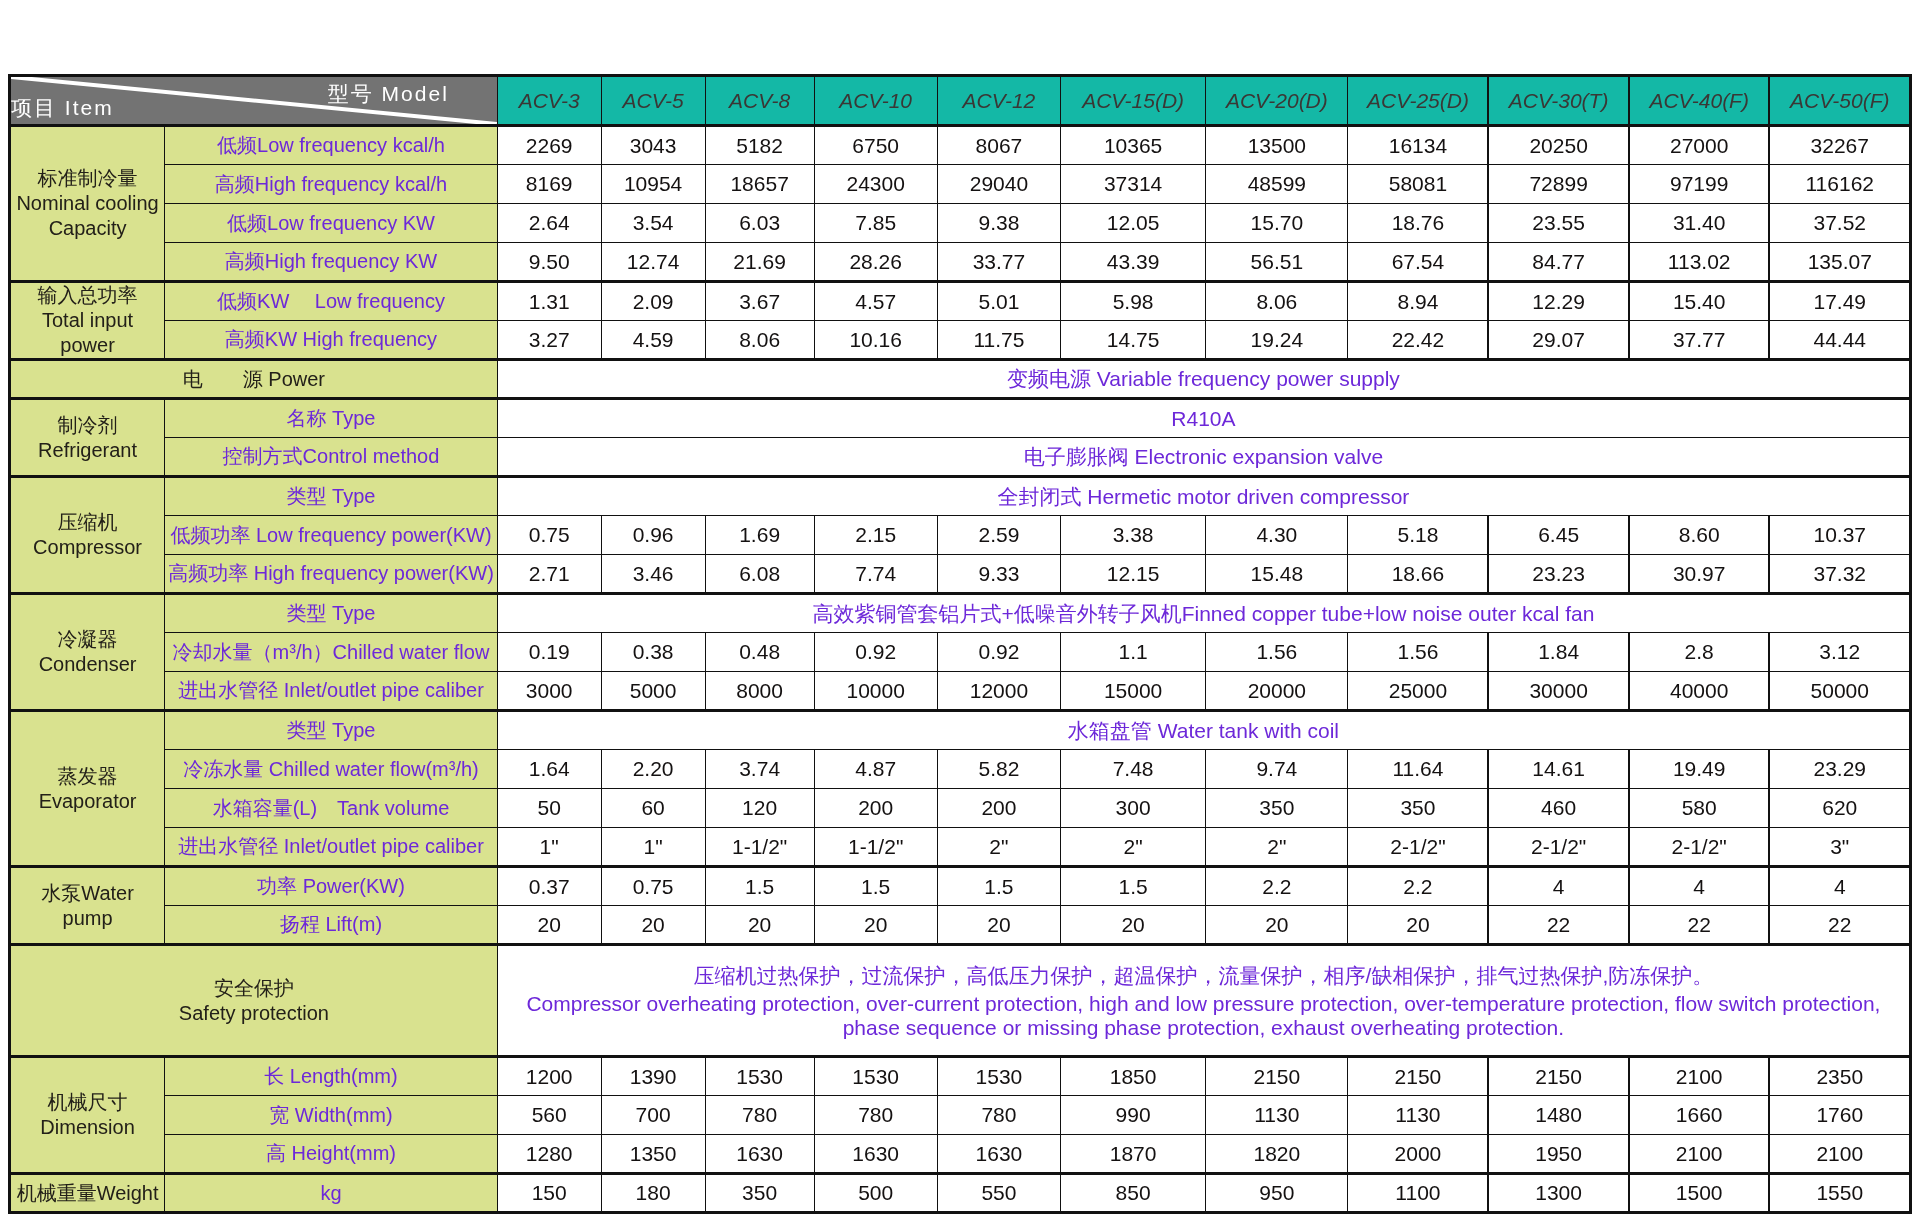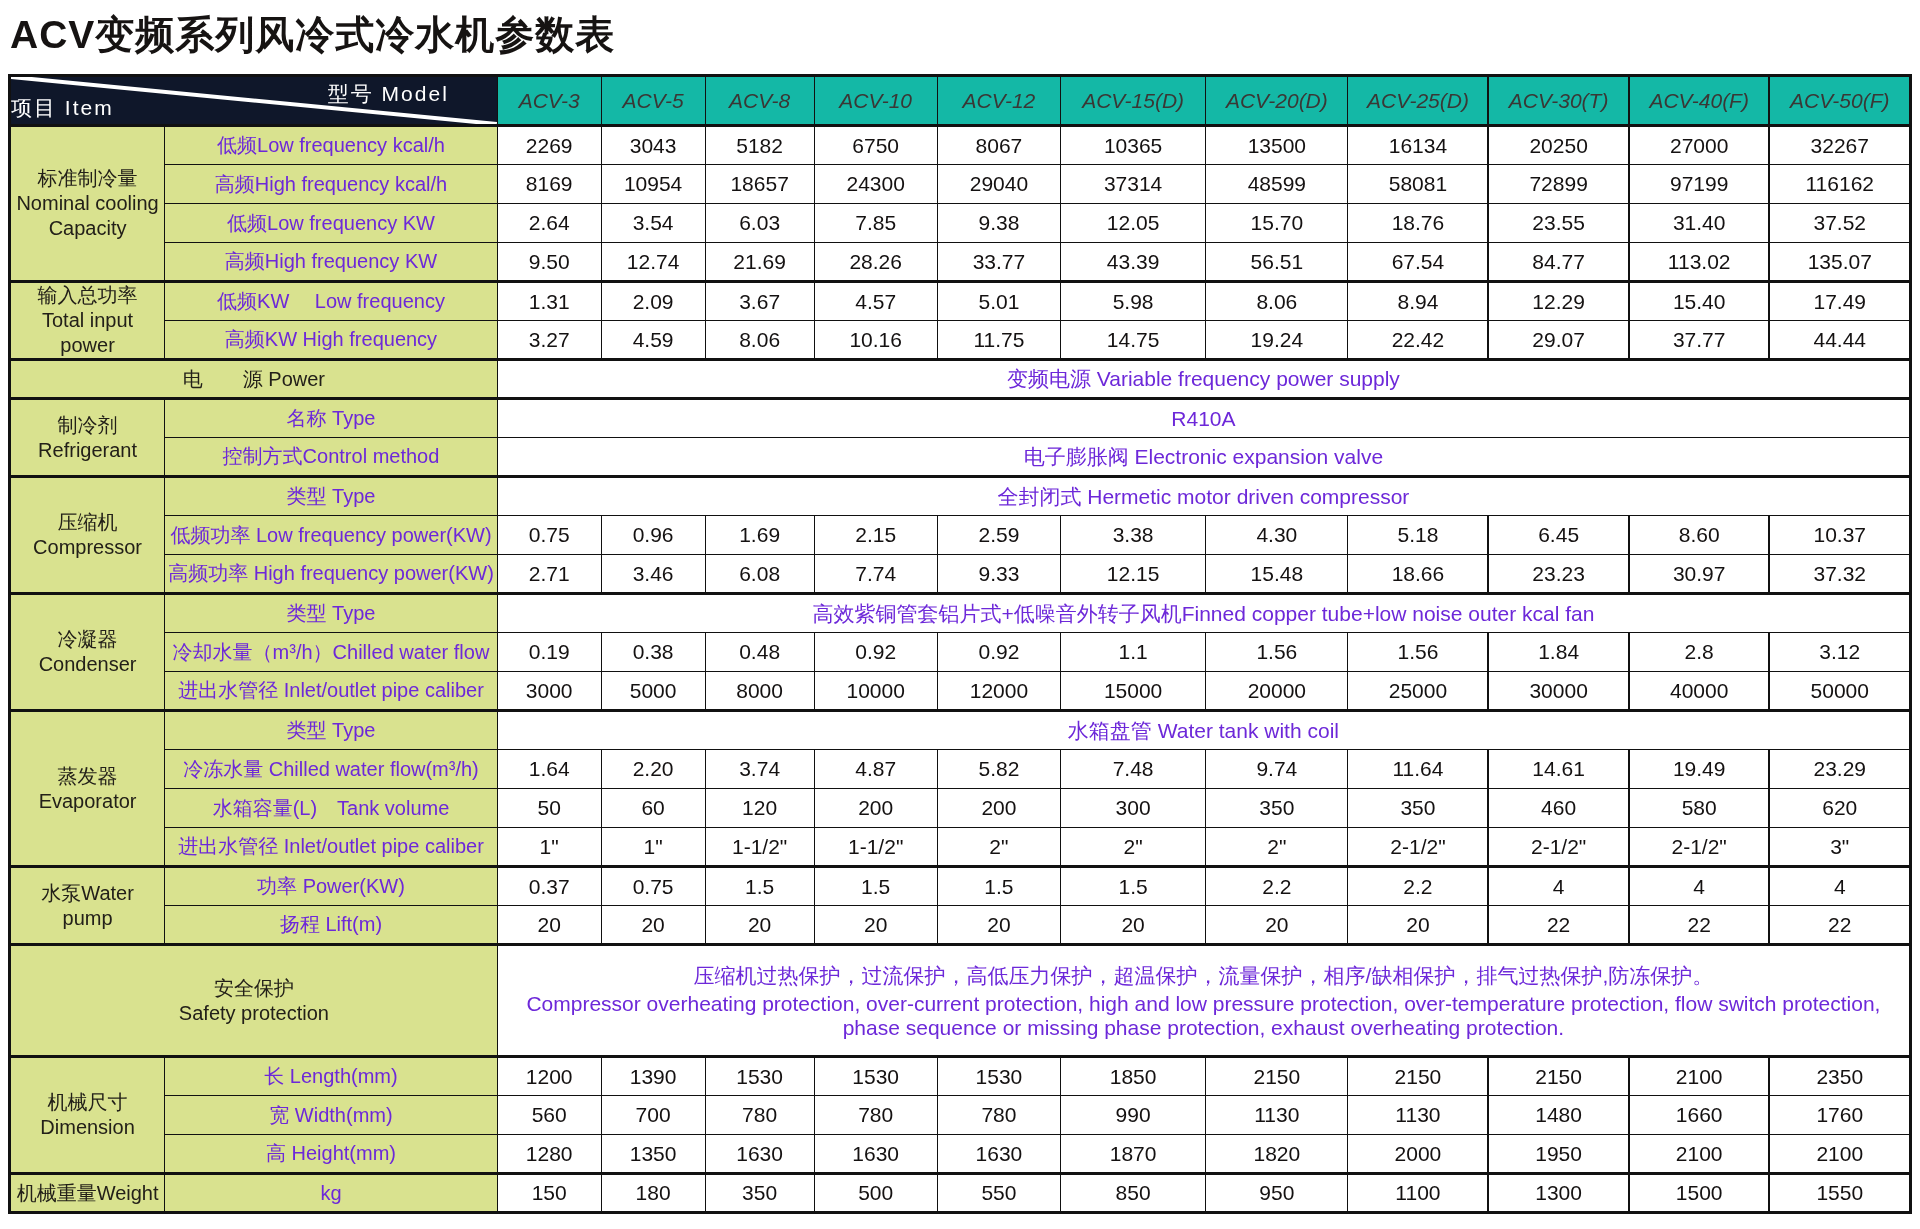--- a/index.html
+++ b/index.html
@@ -27,21 +27,21 @@
     padding:0 3px;overflow:hidden;
   }
   
   .spec-table thead tr{height:50px;}
   .spec-table th.model-cell{
     background:#14b8a6;color:#3a3735;font-size:21px;font-weight:400;
     border-bottom:3px solid #111;
     font-style:italic;
   }
   th.corner{
-    background:#0f172a;position:relative;padding:0;
+    background:#737373;position:relative;padding:0;
     border-bottom:3px solid #111;
   }
   th.corner svg{position:absolute;inset:0;width:100%;height:100%;display:block;}
   .corner-model{
     position:absolute;top:3px;right:48px;color:#ffffff;
     font-size:21px;font-weight:400;letter-spacing:2px;
   }
   .corner-item{
     position:absolute;bottom:2px;left:0;color:#ffffff;
     font-size:21px;font-weight:400;letter-spacing:2px;
@@ -63,21 +63,20 @@
   td.span-cell{background:#ffffff;font-size:21px;color:#6d28d9;}
   td.span-cell .zh-line{font-size:21px;}
   td.span-cell .en-line{font-size:21px;margin-top:2px;}
   td.thick-left,th.thick-left{border-left:2px solid #111;}
 </style>
 </head>
 <body>
 
 <div class="page">
   <div class="title-row">
-    <span class="title-zh">ACV变频系列风冷式冷水机参数表</span>
   </div>
 
   <table class="spec-table">
     <colgroup id="colgroup">
         <col style="width: 157px;">
         <col style="width: 296px;">
         <col style="width: 106px;">
         <col style="width: 106px;">
         <col style="width: 111px;">
         <col style="width: 126px;">

